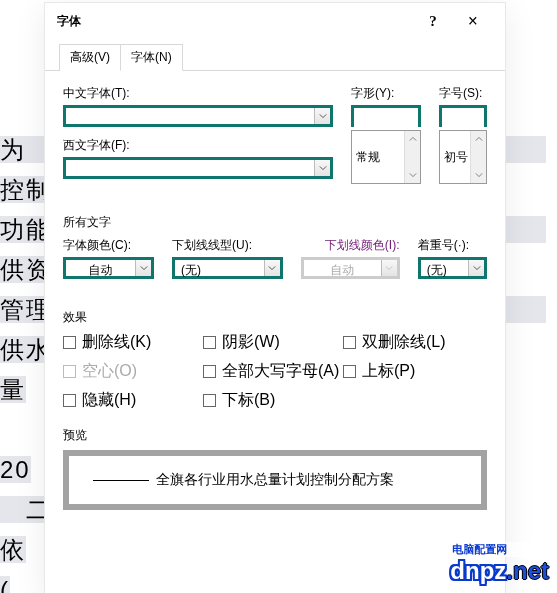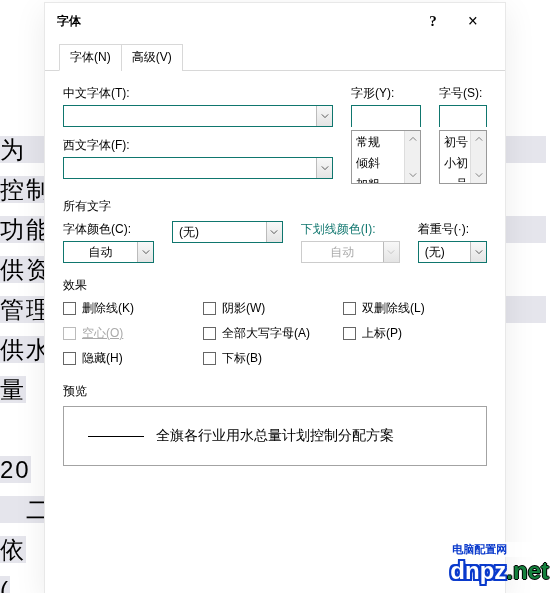--- a/index.html
+++ b/index.html
@@ -11,38 +11,38 @@
 .titlebar .title { flex: 1; font-size: 12px; }
 .titlebar .help, .titlebar .close { width: 40px; height: 36px; display: flex; align-items: center; justify-content: center; font-size: 15px; font-family: Tahoma; }
 .titlebar .close { font-size: 18px; }
 .tabs { display: flex; padding: 0 14px; border-bottom: 1px solid #d8d8d8; height: 28px; margin-top: 4px; }
 .tab { padding: 4px 10px; border: 1px solid #d8d8d8; border-bottom: none; background: #fff; font-size: 12px; margin-right: -1px; cursor: pointer; position: relative; top: 1px; }
 .tab.active { background: #fff; border-bottom: 1px solid #fff; }
 .body { padding: 14px 18px; }
 .row { display: flex; gap: 18px; }
 .field { display: flex; flex-direction: column; gap: 3px; margin-bottom: 10px; }
 .label { font-size: 12px; }
-.combo { display: flex; border: 1px solid #0f766e; height: 22px; background: #fff; }
+.combo { display: flex; border: 3px solid #0f766e; height: 22px; background: #fff; }
 .combo .value { flex: 1; padding: 2px 6px; font-size: 12px; }
 .combo .btn { width: 16px; border-left: 1px solid #bbb; background: linear-gradient(#f8f8f8,#e4e4e4); display:flex;align-items:center;justify-content:center; }
 .combo .btn svg { width:8px;height:8px; }
 .listbox { border: 1px solid #999; background: #fff; font-size: 12px; overflow: hidden; position: relative; }
 .listbox .items { padding: 1px 2px; }
-.listbox .item { padding: 2px 2px; }
+.listbox .item { padding: 17px 2px; }
 .listbox .scroll { position:absolute; right:0; top:0; bottom:0; width:16px; background:#f0f0f0; border-left:1px solid #ddd; display:flex; flex-direction:column; }
 .listbox .scroll .arrow { height:16px; display:flex;align-items:center;justify-content:center; }
-.section-head { font-size: 12px; margin: 4px 0 6px; }
+.section-head { font-size: 12px; margin: 20px 0 6px; }
 .checks { display: grid; grid-template-columns: 140px 140px 150px; row-gap: 8px; }
-.chk { display: flex; align-items: center; gap: 6px; font-size: 12px; }
+.chk { display: flex; align-items: center; gap: 6px; font-size: 16px; }
 .chk .box { width: 13px; height: 13px; border: 1px solid #666; background: #fff; }
-.chk.disabled { color: #aaa; text-decoration: underline; }
+.chk.disabled { color: #aaa; }
 .chk.disabled .box { border-color: #bbb; }
-.preview-box { border: 1px solid #a3a3a3; height: 60px; margin-top: 6px; display:flex; align-items:center; justify-content:center; font-size: 14px; position: relative; }
+.preview-box { border: 6px solid #a3a3a3; height: 60px; margin-top: 6px; display:flex; align-items:center; justify-content:center; font-size: 14px; position: relative; }
 .preview-box .line { position:absolute; left:24px; width:56px; border-top:1px solid #000; top:50%; }
-.disabled-label { color: #0f766e; }
+.disabled-label { color: #701a75; margin-left: 24px; }
 .watermark { position:absolute; right:8px; bottom:8px; font-family: Arial; font-weight:bold; font-size:24px; color:#fff; text-shadow: -2px 0 #0a3acc, 2px 0 #0a3acc, 0 -2px #0a3acc, 0 2px #0a3acc, -2px -2px #0a3acc, 2px 2px #0a3acc, -2px 2px #0a3acc, 2px -2px #0a3acc; }
 .watermark .small { font-size:11px; display:block; text-align:left; color:#0a3acc; text-shadow:none; background:rgba(255,255,255,0.7); padding:0 2px; }
 </style>
 </head>
 <body>
 
 <div class="bg-text">
   <span>为　　　　　　　　　　　　　　　　　　　　控制</span><br>
   <span>功能　　　　　　　　　　　　　　　　　　　供资</span><br>
   <span>管理　　　　　　　　　　　　　　　　　　　供水</span><br>
@@ -57,22 +57,22 @@
 </div>
 
 <div class="dialog">
   <div class="titlebar">
     <div class="title">字体</div>
     <div class="help">?</div>
     <div class="close">×</div>
   </div>
 
   <div class="tabs">
+    <div class="tab">高级(V)</div>
     <div class="tab active">字体(N)</div>
-    <div class="tab">高级(V)</div>
   </div>
 
   <div class="body">
     <div class="row">
       <div style="flex:1">
         <div class="field">
           <div class="label">中文字体(T):</div>
           <div class="combo">
             <div class="value"></div>
             <div class="btn">
@@ -159,20 +159,21 @@
         <div class="combo">
           <div class="value" style="text-align:center">自动</div>
           <div class="btn">
               <svg viewBox="0 0 10 10">
                 <path d="M1 3 L5 7 L9 3" fill="none" stroke="#333"></path>
               </svg>
             </div>
         </div>
       </div>
       <div class="field" style="width:112px">
+        <div class="label">下划线线型(U):</div>
         <div class="combo">
           <div class="value">(无)</div>
           <div class="btn">
               <svg viewBox="0 0 10 10">
                 <path d="M1 3 L5 7 L9 3" fill="none" stroke="#333"></path>
               </svg>
             </div>
         </div>
       </div>
       <div class="field" style="width:100px">
@@ -238,14 +239,14 @@
     <div class="section-head" style="margin-top:16px">预览</div>
     <div class="preview-box">
       <div class="line"></div>
       <span>全旗各行业用水总量计划控制分配方案</span>
     </div>
   </div>
 </div>
 
 <div class="watermark">
   <span class="small">电脑配置网</span>
-  <span>dnpz</span><span style="color:#15803d;text-shadow:-1px 0 #000,1px 0 #000,0 -1px #000,0 1px #000">.net</span>
+  <span>dnpz</span><span style="color:#1d4ed8;text-shadow:-1px 0 #000,1px 0 #000,0 -1px #000,0 1px #000">.net</span>
 </div>
 
 </body></html>

